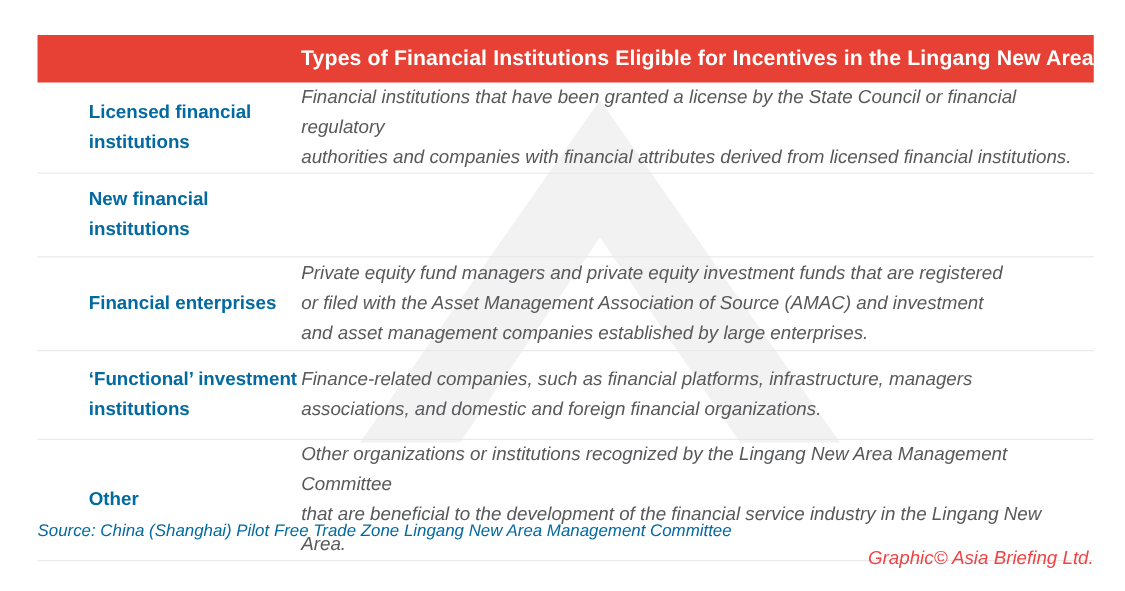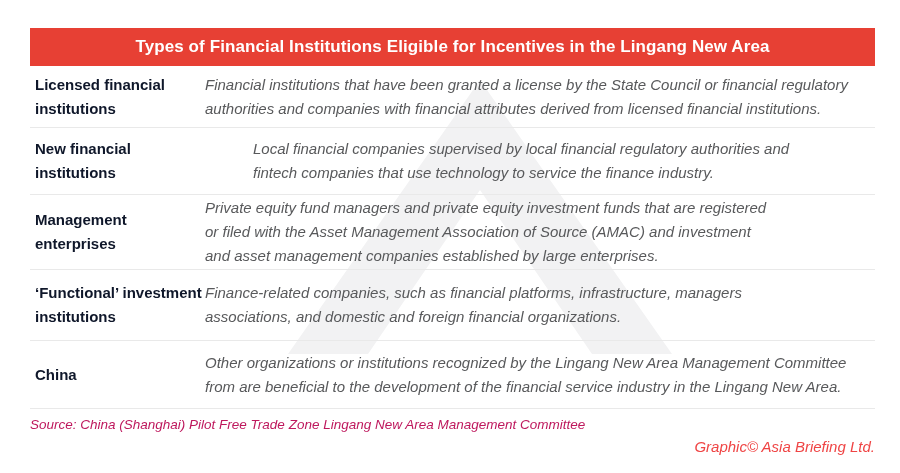--- a/index.html
+++ b/index.html
@@ -21,21 +21,21 @@
     top: 28px;
     width: 845px;
     height: 38px;
     background: #e74034;
     z-index: 2;
   }
   .banner-title {
     display: block;
     width: 100%;
     line-height: 38px;
-    text-align: center;
+    text-align: right;
     color: #ffffff;
     font-size: 17px;
     font-weight: bold;
     letter-spacing: 0.1px;
   }
   .watermark {
     position: absolute;
     left: 280px;
     top: 72px;
     width: 400px;
@@ -49,50 +49,51 @@
     width: 845px;
     z-index: 1;
   }
   .row {
     display: flex;
     align-items: center;
     border-bottom: 1px solid #e9e9e9;
     box-sizing: border-box;
   }
   .row.h1 { min-height: 62px; }
-  .row.h2 { min-height: 67px; gap: 48px; }
+  .row.h2 { min-height: 67px; }
   .row.h3 { min-height: 75px; }
   .row.h4 { min-height: 71px; }
   .row.h5 { min-height: 68px; }
   .row-label {
     width: 170px;
     padding-left: 5px;
     flex: 0 0 auto;
     font-size: 15px;
     font-weight: bold;
     line-height: 24px;
-    color: #0f172a;
+    color: #0369a1;
     white-space: pre-line;
+    margin-left: 36px;
   }
   .row-desc {
     flex: 1 1 auto;
     font-size: 15px;
     line-height: 24px;
     color: #58595b;
     white-space: pre-line;
     padding-right: 10px;
     font-style: italic;
   }
   .source-line {
     position: absolute;
     left: 30px;
     top: 417px;
     font-size: 13.5px;
     font-style: italic;
-    color: #be185d;
+    color: #0369a1;
     z-index: 1;
     text-align: center;
   }
   .credit-line {
     position: absolute;
     right: 25px;
     top: 438px;
     font-size: 15px;
     font-style: italic;
     color: #ef4444;
@@ -117,42 +118,40 @@
     <div class="row h1">
       <div class="row-label">Licensed financial
 institutions</div>
       <div class="row-desc">Financial institutions that have been granted a license by the State Council or financial regulatory
 authorities and companies with financial attributes derived from licensed financial institutions.</div>
     </div>
 
     <div class="row h2">
       <div class="row-label">New financial
 institutions</div>
-      <div class="row-desc">Local financial companies supervised by local financial regulatory authorities and
-fintech companies that use technology to service the finance industry.</div>
     </div>
 
     <div class="row h3">
-      <div class="row-label">Management enterprises</div>
+      <div class="row-label">Financial enterprises</div>
       <div class="row-desc">Private equity fund managers and private equity investment funds that are registered
 or filed with the Asset Management Association of Source (AMAC) and investment
 and asset management companies established by large enterprises.</div>
     </div>
 
     <div class="row h4">
       <div class="row-label">‘Functional’ investment
 institutions</div>
       <div class="row-desc">Finance-related companies, such as financial platforms, infrastructure, managers
 associations, and domestic and foreign financial organizations.</div>
     </div>
 
     <div class="row h5">
-      <div class="row-label">China</div>
+      <div class="row-label">Other</div>
       <div class="row-desc">Other organizations or institutions recognized by the Lingang New Area Management Committee
-from are beneficial to the development of the financial service industry in the Lingang New Area.</div>
+that are beneficial to the development of the financial service industry in the Lingang New Area.</div>
     </div>
 
   </div>
 
   <div class="source-line">Source: China (Shanghai) Pilot Free Trade Zone Lingang New Area Management Committee</div>
   <div class="credit-line">Graphic© Asia Briefing Ltd.</div>
 
 </div>
 
 </body></html>

